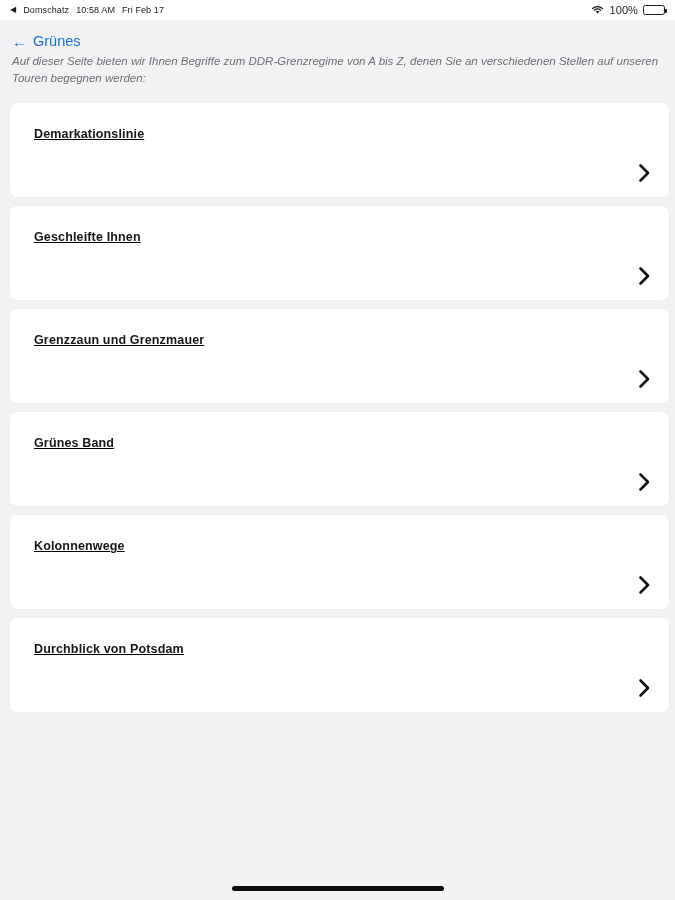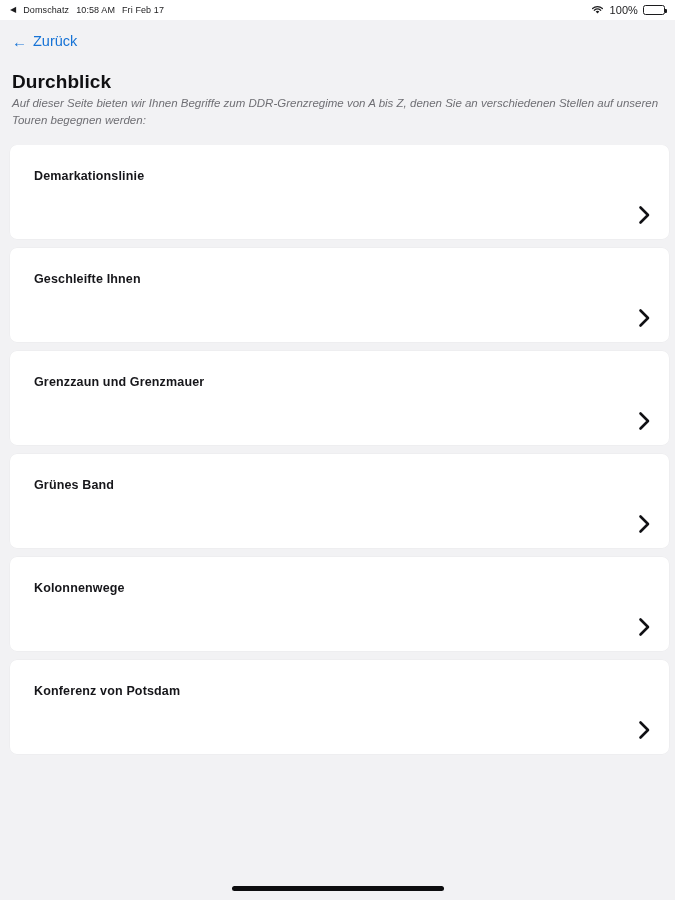--- a/index.html
+++ b/index.html
@@ -123,20 +123,21 @@
     max-width: 655px;
     font-style: italic;
   }
 
   
   .list-scroll {
     margin-top: 17px;
     padding: 0 6px 0 10px;
     flex: 1 1 auto;
     overflow: hidden;
+    text-decoration: underline;
   }
 
   .card {
     background: #ffffff;
     border-radius: 7px;
     height: 94px;
     margin-bottom: 9px;
     position: relative;
     padding: 24px 22px 0 24px;
     box-shadow: 0 0 0 .5px rgba(0,0,0,.03);
@@ -195,24 +196,23 @@
       <span class="battery-pct">100%</span>
       <span class="battery-icon">
         <span class="battery-fill"></span>
       </span>
     </div>
   </div>
 
   <div class="nav-area">
     <div class="back-link">
       <span class="chev">←</span>
-      <span>Zurück</span>
-    </div>
-
-    <h1 class="page-title">Durchblick</h1>
+      <span>Grünes</span>
+    </div>
+
 
     <p class="page-intro">Auf dieser Seite bieten wir Ihnen Begriffe zum DDR-Grenzregime von A bis Z, denen Sie an verschiedenen Stellen auf unseren Touren begegnen werden:</p>
   </div>
 
   <div class="list-scroll">
 
     <div class="card">
       <div class="card-title">Demarkationslinie</div>
       <span class="card-chevron">
         <svg width="13" height="20" viewBox="0 0 13 20" fill="none">
@@ -251,21 +251,21 @@
     <div class="card">
       <div class="card-title">Kolonnenwege</div>
       <span class="card-chevron">
         <svg width="13" height="20" viewBox="0 0 13 20" fill="none">
             <path d="M2.5 2.5 L10 10 L2.5 17.5" stroke="#101014" stroke-width="2.6" stroke-linecap="round" stroke-linejoin="round"></path>
           </svg>
       </span>
     </div>
 
     <div class="card">
-      <div class="card-title">Konferenz von Potsdam</div>
+      <div class="card-title">Durchblick von Potsdam</div>
       <span class="card-chevron">
         <svg width="13" height="20" viewBox="0 0 13 20" fill="none">
             <path d="M2.5 2.5 L10 10 L2.5 17.5" stroke="#101014" stroke-width="2.6" stroke-linecap="round" stroke-linejoin="round"></path>
           </svg>
       </span>
     </div>
 
 
   </div>
 

